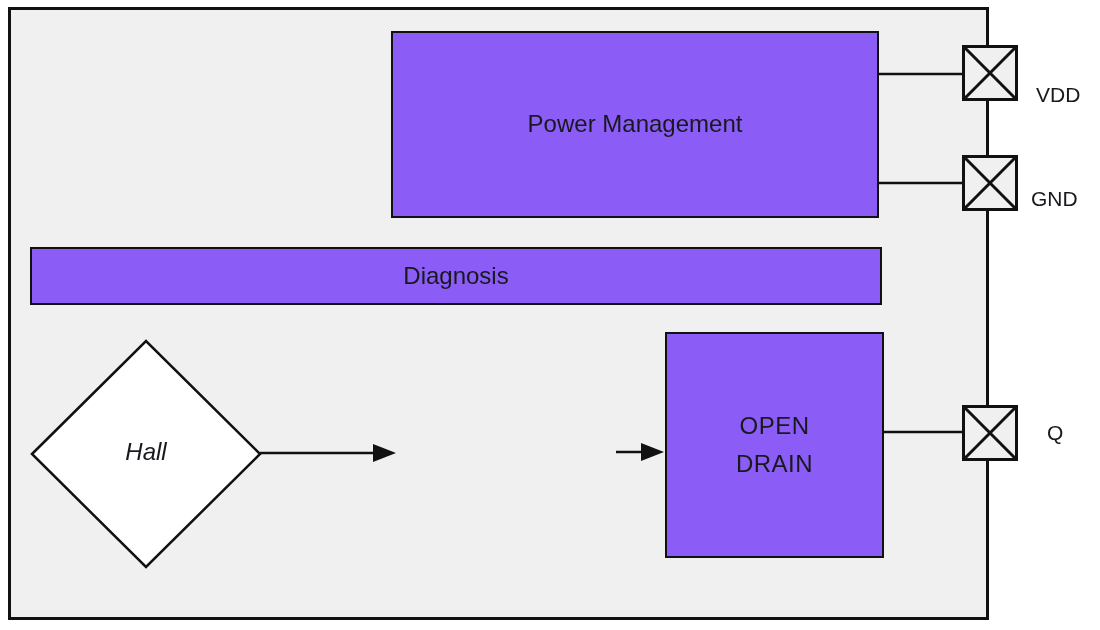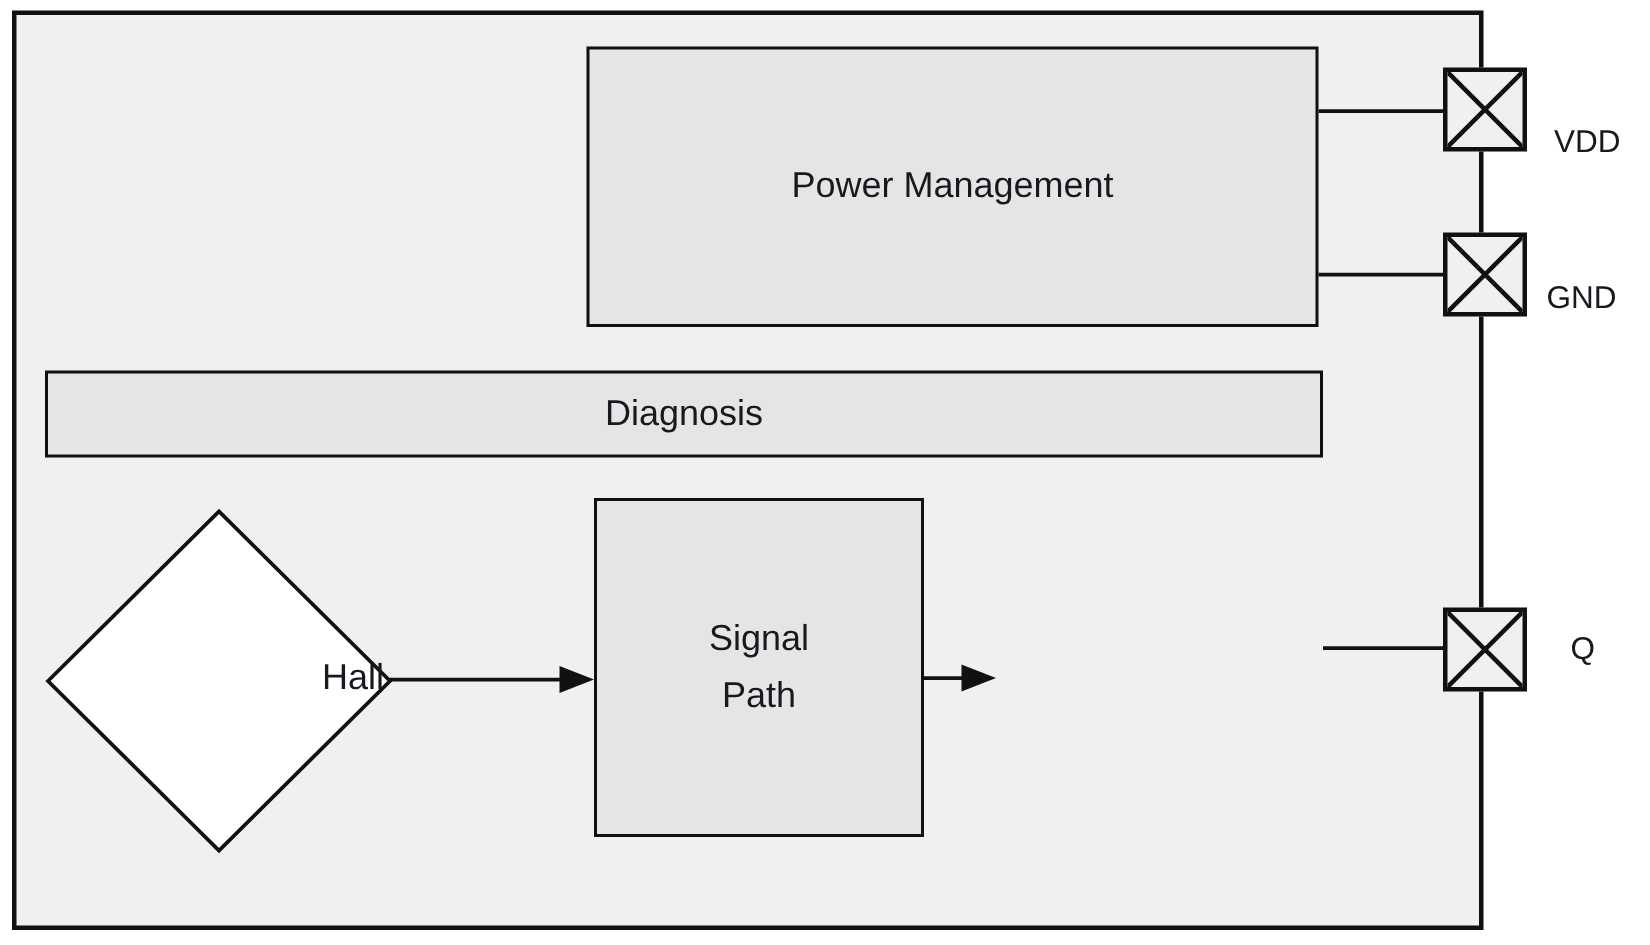--- a/index.html
+++ b/index.html
@@ -28,42 +28,43 @@
   }
   .wires {
     position: absolute;
     left: 0;
     top: 0;
   }
   .block {
     position: absolute;
     box-sizing: border-box;
     border: 2.5px solid #111111;
-    background: #e5e5e5;
+    background: #8b5cf6;
     display: flex;
     align-items: center;
     justify-content: center;
     text-align: center;
     font-size: 24px;
     line-height: 1.6;
   }
   .block span {
     white-space: pre-line;
   }
   .block-pm      { left: 391px; top: 31px;  width: 488px; height: 187px; }
   .block-diag    { left: 30px;  top: 247px; width: 852px; height: 58px; justify-content: center;  }
   .block-signal  { left: 396px; top: 332px; width: 220px; height: 226px; }
   .block-od      { left: 665px; top: 332px; width: 219px; height: 226px; letter-spacing: 0.5px; }
   .hall-label {
     position: absolute;
     left: 36px;
     top: 438px;
     width: 220px;
-    text-align: right;
+    text-align: center;
     font-size: 24px;
+    font-style: italic;
   }
   .pin {
     position: absolute;
     width: 56px;
     height: 56px;
     box-sizing: border-box;
     border: 3px solid #111111;
     background: #f0f0f0;
   }
   .pin svg { display: block; }
@@ -110,25 +111,25 @@
   </svg>
 
   <div class="block block-pm">
     <span>Power Management</span>
   </div>
 
   <div class="block block-diag">
     <span>Diagnosis</span>
   </div>
 
-  <div class="block block-signal">
-    <span>Signal
-Path</span>
+
+  <div class="block block-od">
+    <span>OPEN
+DRAIN</span>
   </div>
-
 
   <div class="hall-label">Hall</div>
 
   <div class="pin pin-vdd">
     <svg width="50" height="50" viewBox="0 0 50 50">
       <line x1="0" y1="0" x2="50" y2="50" stroke="#111111" stroke-width="3"></line>
       <line x1="50" y1="0" x2="0" y2="50" stroke="#111111" stroke-width="3"></line>
     </svg>
   </div>
   <div class="pin pin-gnd">

